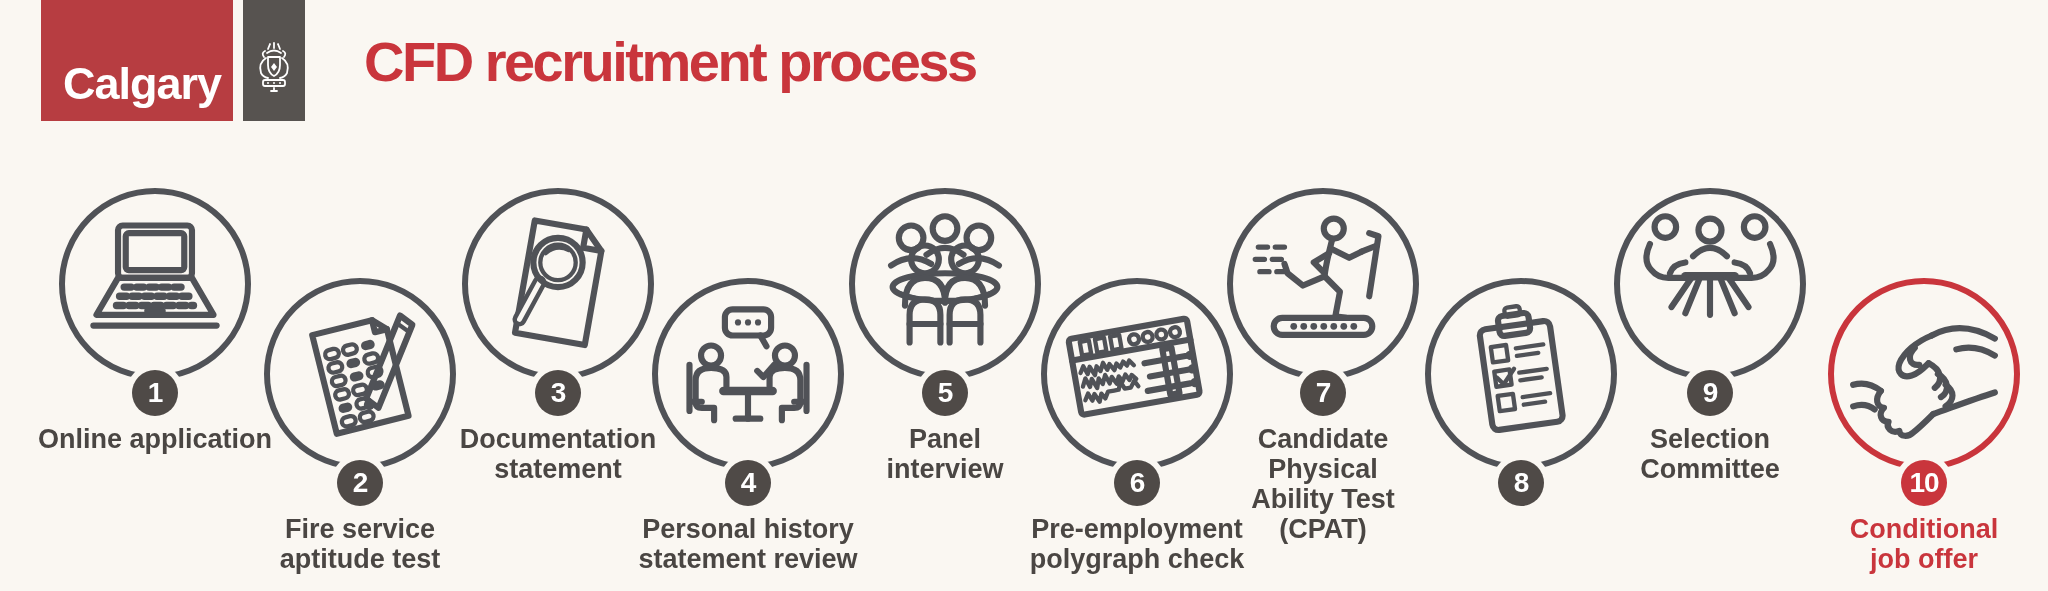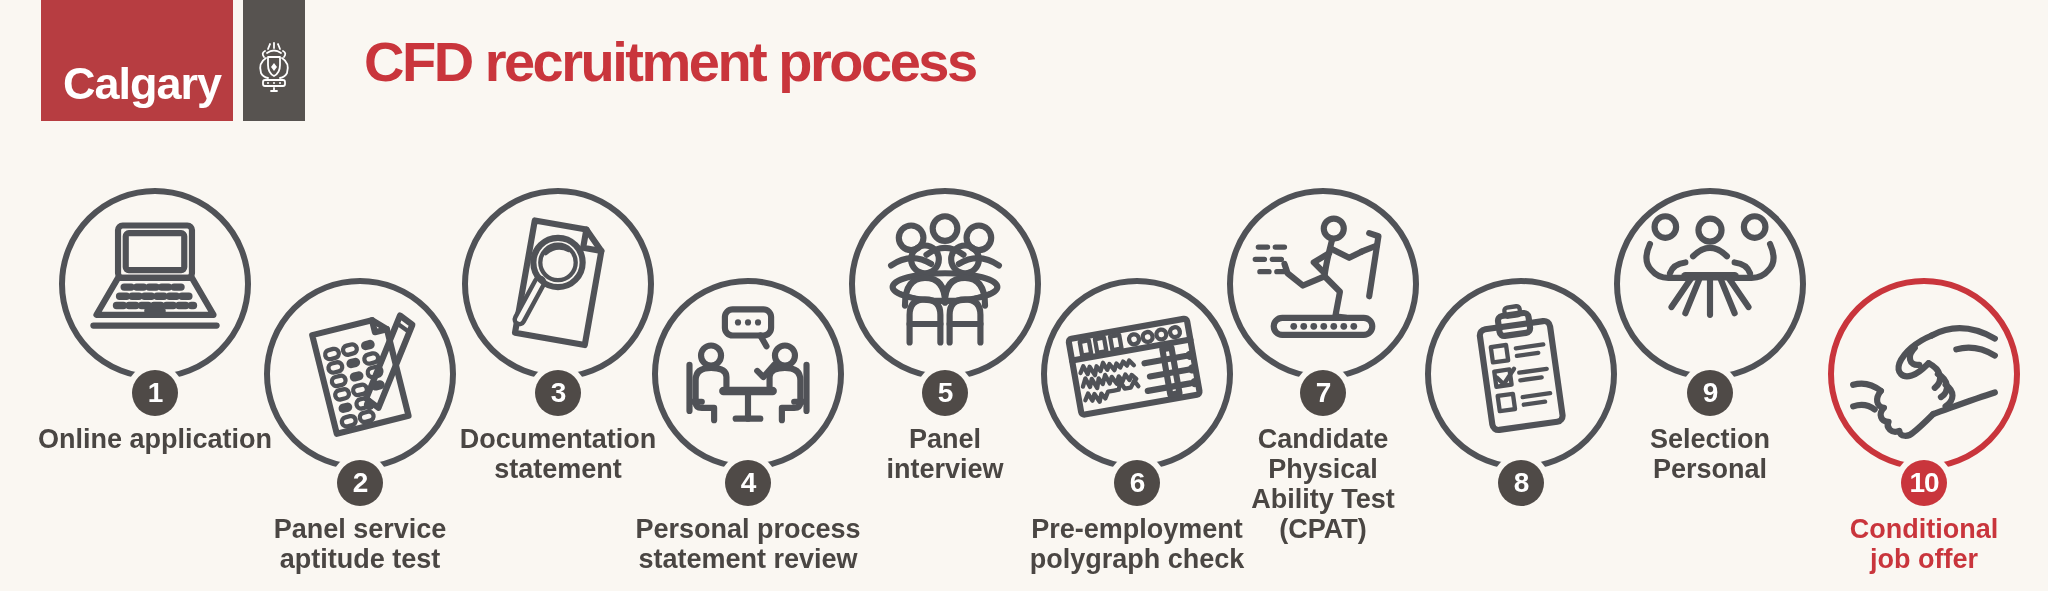--- a/index.html
+++ b/index.html
@@ -118,21 +118,21 @@
             <rect x="43" y="66" width="9" height="6" rx="3" class="thin"></rect>
             <rect x="31" y="75" width="9" height="6" rx="3" class="thin"></rect>
             <rect x="43" y="75" width="9" height="6" rx="3" class="thin"></rect>
           </g>
           <path d="M76 12 L84 18 L62 72 L54 66 Z"></path>
           <line class="thin" x1="74" y1="17" x2="81" y2="22"></line>
           <circle class="fill" cx="56" cy="70" r="3.5"></circle>
         </svg>
       </div>
       <div class="badge">2</div>
-      <div class="step-label">Panel service
+      <div class="step-label">Fire service
 aptitude test</div>
     </div>
 
     <div class="step row-high" style="left:462px">
       <div class="circle">
         <svg class="icon" viewBox="0 0 100 100">
           <g transform="rotate(10 50 50)">
             <path d="M28 12 L62 12 L74 24 L74 86 L28 86 Z"></path>
             <path d="M62 12 V24 H74"></path>
           </g>
@@ -164,21 +164,21 @@
           <path d="M84 68 Q84 72 80 72 L72 72 L72 80"></path>
           <path d="M56 48 l4 4 l7 -8"></path>
           <line class="thick" x1="34" y1="61" x2="66" y2="61"></line>
           <line x1="50" y1="63" x2="50" y2="79"></line>
           <line x1="42" y1="79" x2="58" y2="79"></line>
           <path d="M12 44 V74 M12 68 H20"></path>
           <path d="M88 44 V74 M88 68 H80"></path>
         </svg>
       </div>
       <div class="badge">4</div>
-      <div class="step-label">Personal process
+      <div class="step-label">Personal history
 statement review</div>
     </div>
 
     <div class="step row-high" style="left:849px">
       <div class="circle">
         <svg class="icon" viewBox="0 0 100 100">
           <circle cx="28" cy="20" r="8"></circle>
             <circle cx="50" cy="14" r="8"></circle>
             <circle cx="72" cy="20" r="8"></circle>
           <path d="M15 38 q13 -9 26 -1"></path>
@@ -300,21 +300,21 @@
           <path class="thick" d="M34 45 H66"></path>
           <path d="M50 47 V70"></path>
           <path d="M43 47 L34 69"></path>
           <path d="M57 47 L66 69"></path>
           <path d="M38 46 L25 65"></path>
           <path d="M62 46 L75 65"></path>
         </svg>
       </div>
       <div class="badge">9</div>
       <div class="step-label">Selection
-Personal</div>
+Committee</div>
     </div>
 
     <div class="step row-low accent" style="left:1828px">
       <div class="circle">
         <svg class="icon" viewBox="0 0 100 100">
           <path d="M55 25 C68 18 82 19 96 27"></path>
           <path d="M96 38 C86 32 78 32 71 34"></path>
           <path d="M55 25 C45 29 37 36 34 43 C32 49 36 53 42 51 C46 50 50 46 53 43"></path>
           <path d="M44 33 C39 38 40 45 47 44"></path>
           <path d="M53 43 C61 47 63 54 57 59"></path>

